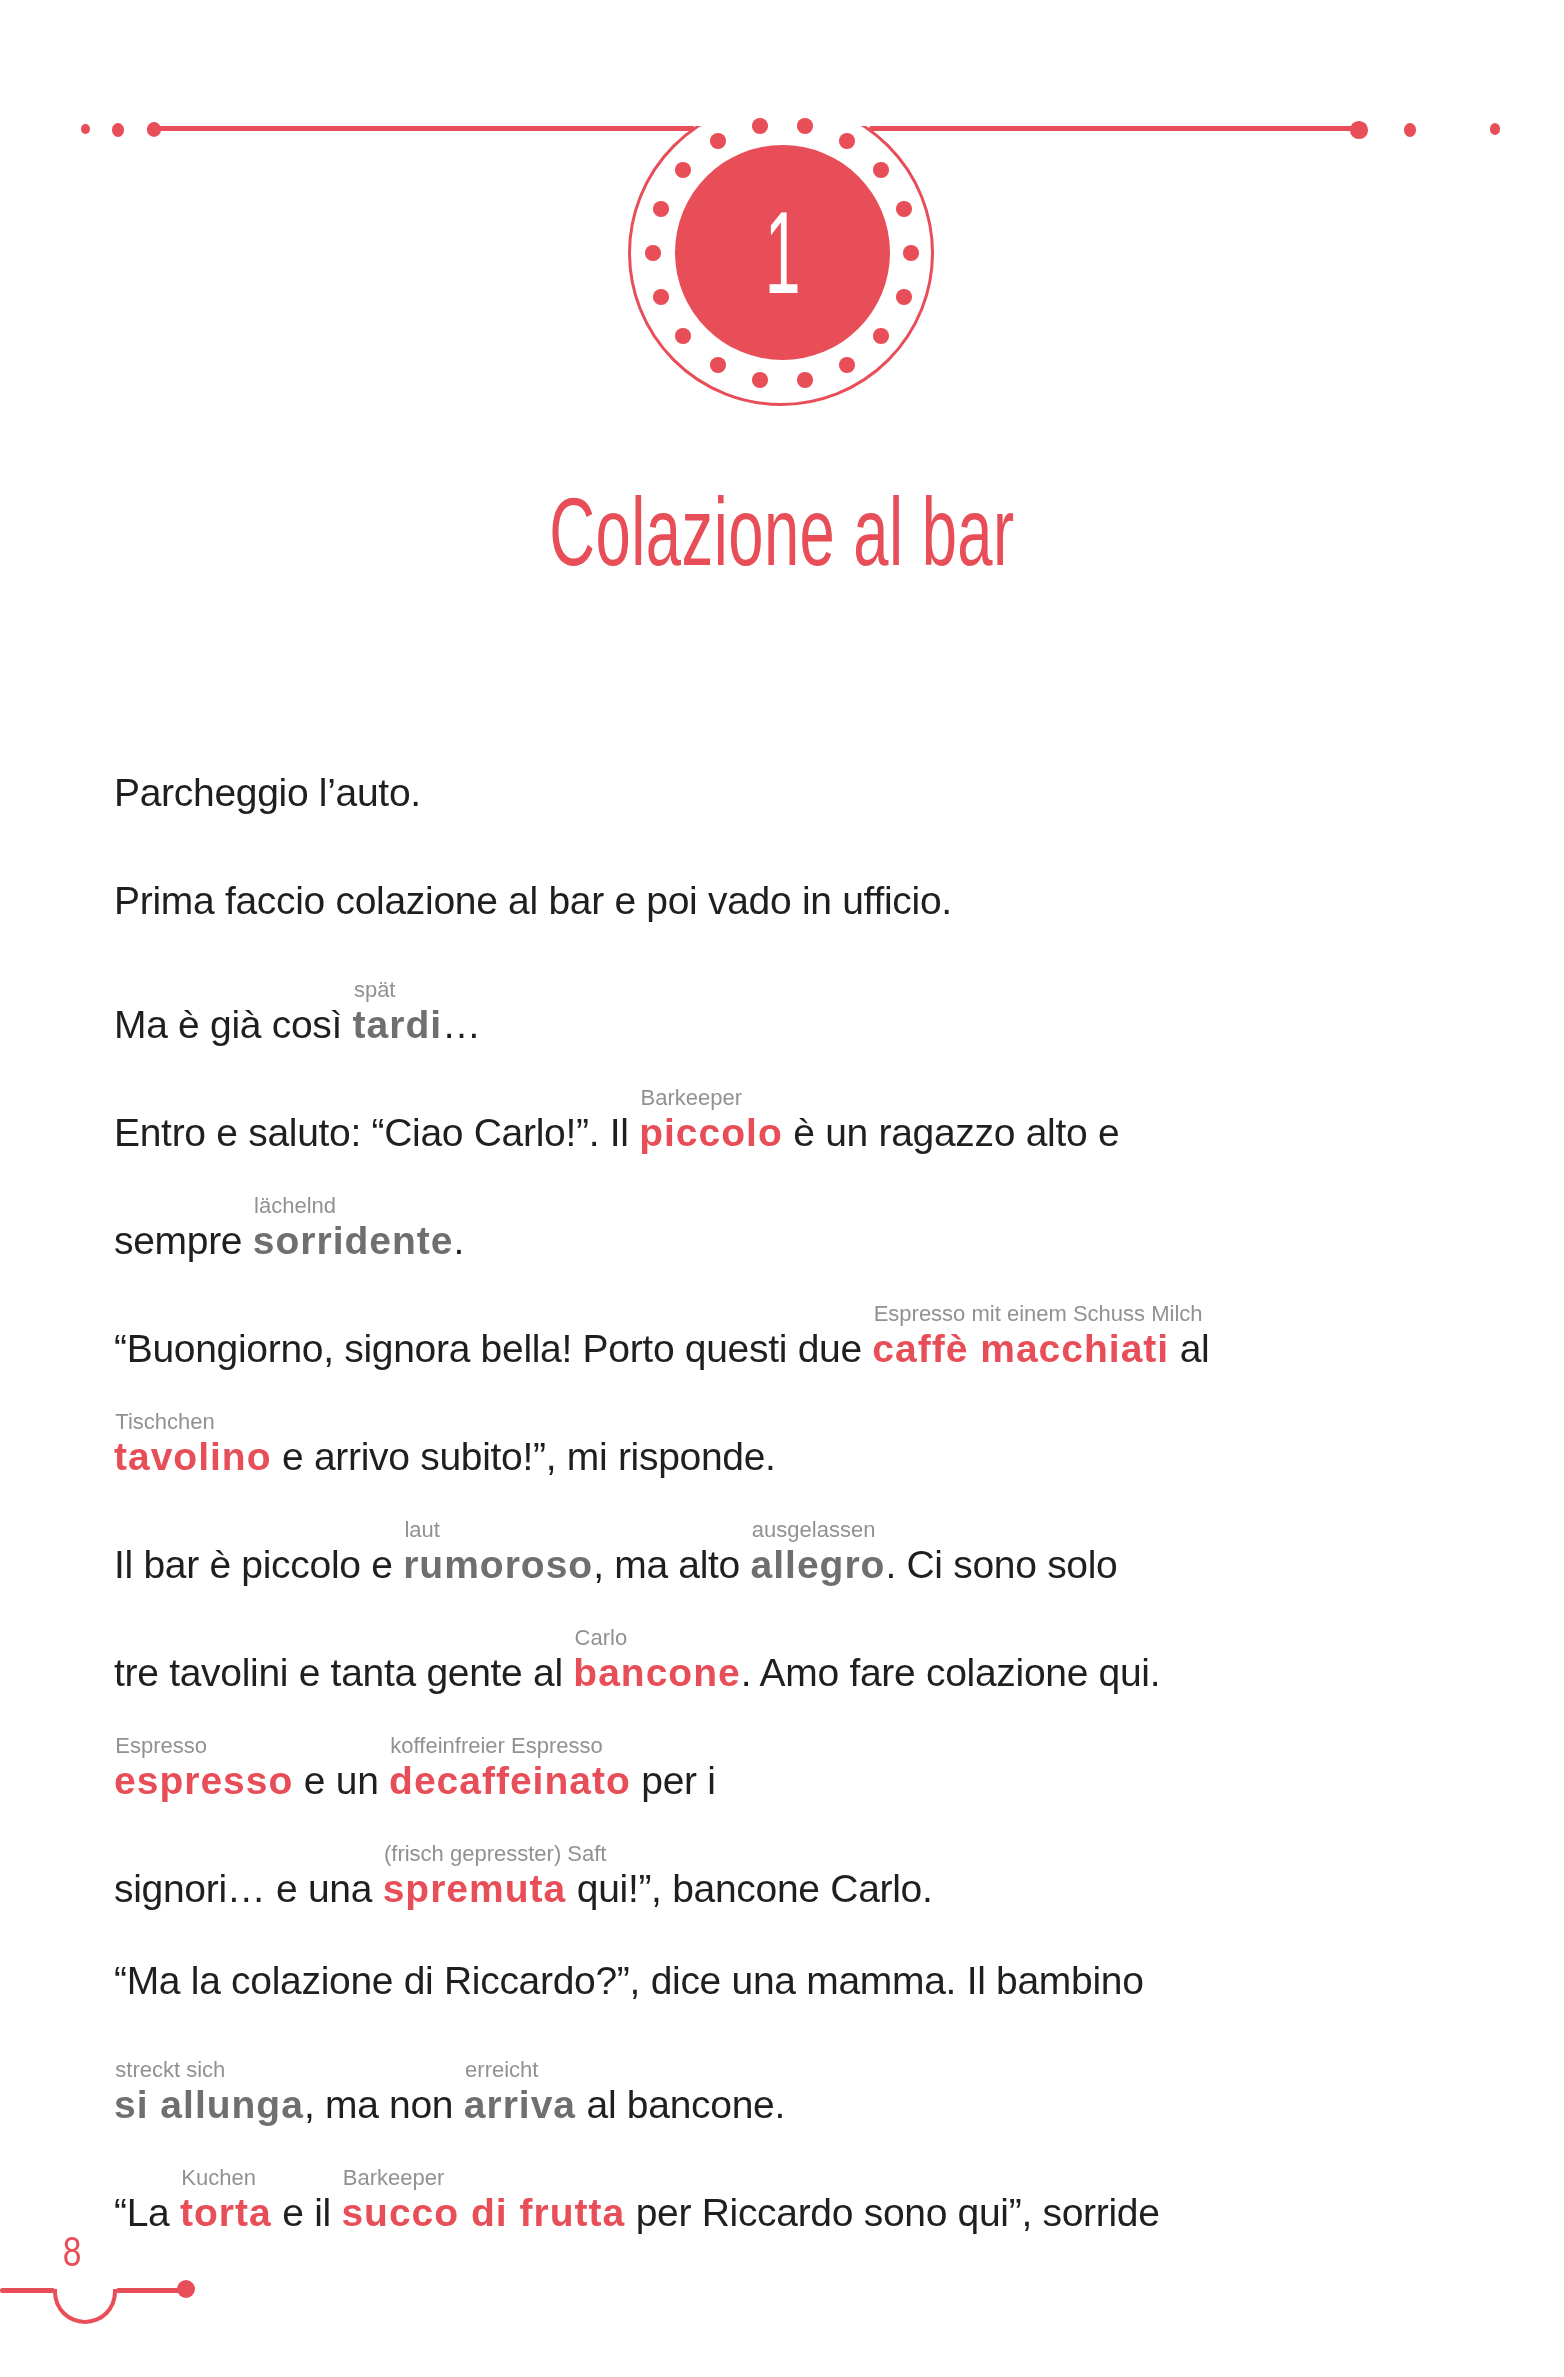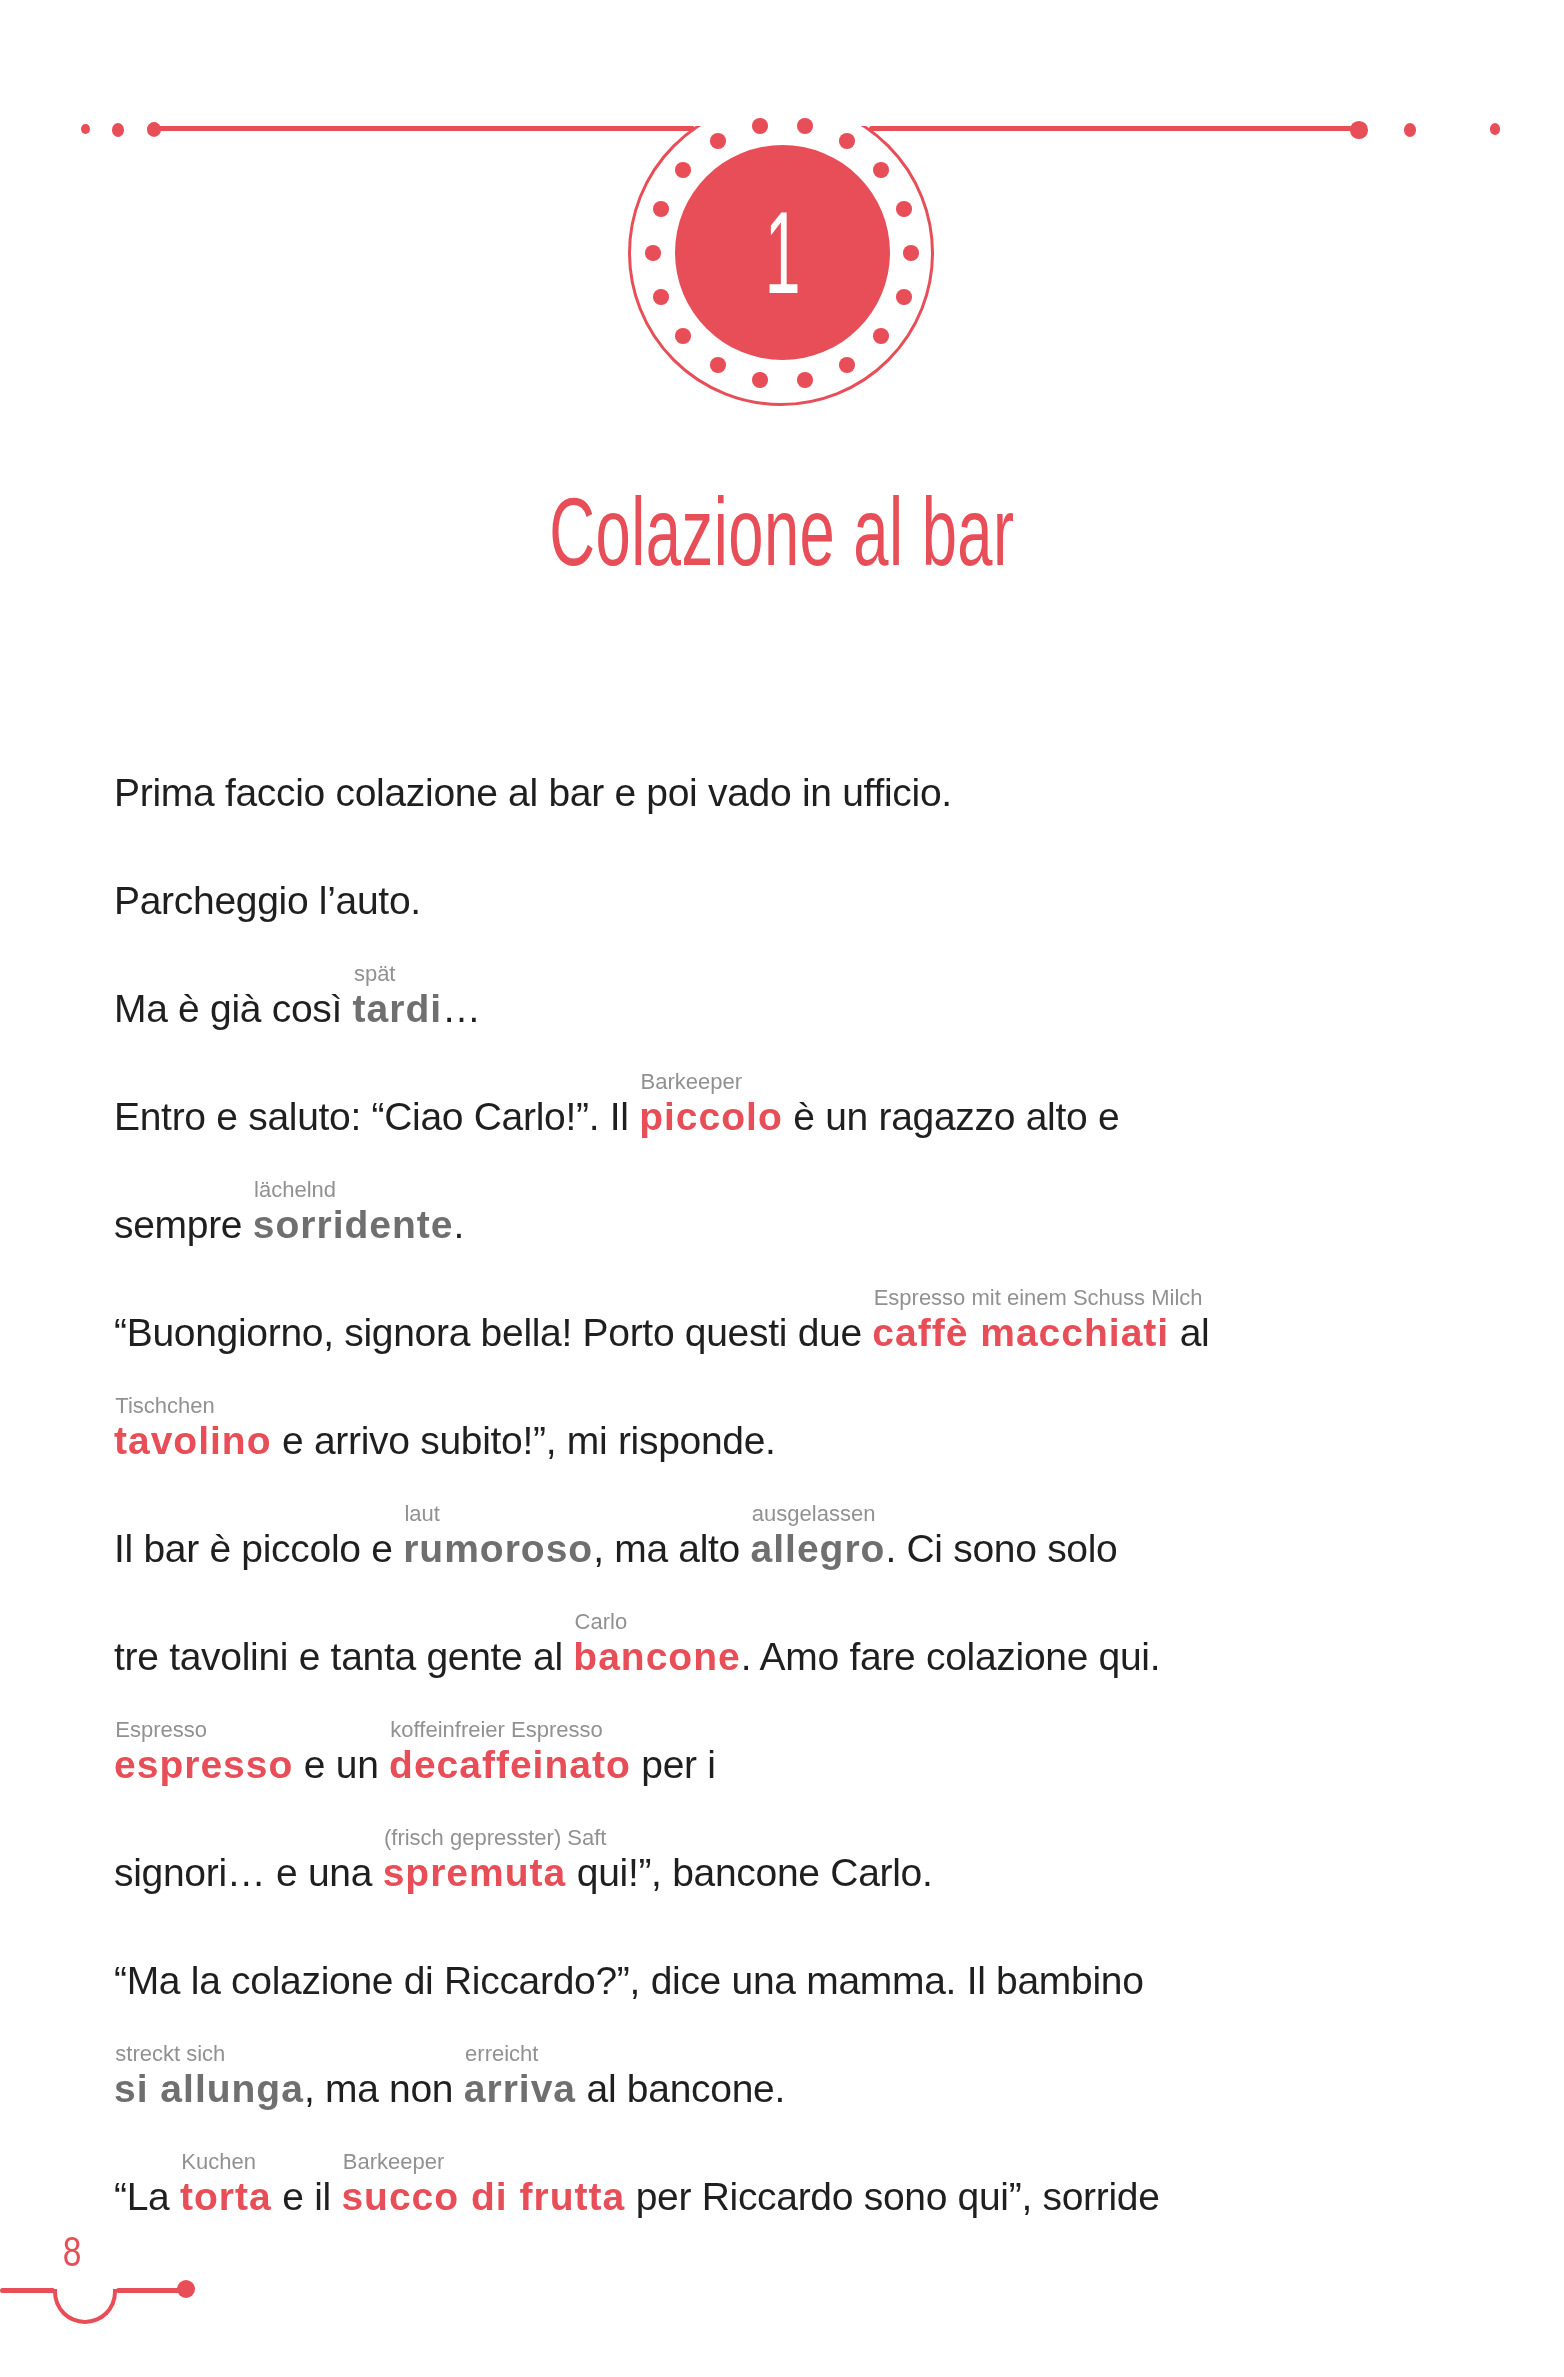--- a/index.html
+++ b/index.html
@@ -41,21 +41,21 @@
     white-space:nowrap;
   }
   
   .story{position:absolute;left:114px;top:739px;width:1388px;}
   .line{
     height:108px;line-height:108px;white-space:nowrap;
     font-size:39px;font-weight:400;letter-spacing:-0.3px;
   }
   .line .red{color:var(--accent,#e84e58);font-weight:700;letter-spacing:1px;}
   .line .gray{color:var(--vocab,#6f6f6f);font-weight:700;letter-spacing:1px;}
-  .ann{position:relative;display:inline-block;}
+  .ann{position:relative;display:inline-block;margin-top:16px;}
   .gloss{
     position:absolute;left:1.3px;top:7.8px;
     font-size:22px;line-height:1;font-weight:400;
     color:var(--gloss,#919191);letter-spacing:0;white-space:nowrap;
   }
   
   .page-number{
     position:absolute;left:60px;top:2230px;
     color:var(--accent,#e84e58);font-size:43px;font-weight:400;
     transform:scaleX(0.78);line-height:1;
@@ -105,22 +105,22 @@
   </div>
 
   <div class="hline top-line" style="left:869px;top:126px;width:486px;"></div>
   <div class="deco" style="left:1350px;top:121px;width:17.6px;height:17.6px;"></div>
   <div class="deco" style="left:1404px;top:123px;width:12.4px;height:13.7px;"></div>
   <div class="deco" style="left:1490px;top:123px;width:10.4px;height:11.7px;"></div>
 
   <div class="chapter-title">Colazione al bar</div>
 
   <div class="story">
+      <div class="line"><span class="text">Parcheggio l’auto.</span></div>
       <div class="line"><span class="text">Prima faccio colazione al bar e poi vado in ufficio.</span></div>
-      <div class="line"><span class="text">Parcheggio l’auto.</span></div>
       <div class="line"><span class="text">Ma è già così </span><span class="ann"><span class="gloss">spät</span><span class="gray">tardi</span></span><span class="text">…</span></div>
       <div class="line"><span class="text">Entro e saluto: “Ciao Carlo!”. Il </span><span class="ann"><span class="gloss">Barkeeper</span><span class="red">piccolo</span></span><span class="text"> è un ragazzo alto e</span></div>
       <div class="line"><span class="text">sempre </span><span class="ann"><span class="gloss">lächelnd</span><span class="gray">sorridente</span></span><span class="text">.</span></div>
       <div class="line"><span class="text">“Buongiorno, signora bella! Porto questi due </span><span class="ann"><span class="gloss">Espresso mit einem Schuss Milch</span><span class="red">caffè macchiati</span></span><span class="text"> al</span></div>
       <div class="line"><span class="ann"><span class="gloss">Tischchen</span><span class="red">tavolino</span></span><span class="text"> e arrivo subito!”, mi risponde.</span></div>
       <div class="line"><span class="text">Il bar è piccolo e </span><span class="ann"><span class="gloss">laut</span><span class="gray">rumoroso</span></span><span class="text">, ma alto </span><span class="ann"><span class="gloss">ausgelassen</span><span class="gray">allegro</span></span><span class="text">. Ci sono solo</span></div>
       <div class="line"><span class="text">tre tavolini e tanta gente al </span><span class="ann"><span class="gloss">Carlo</span><span class="red">bancone</span></span><span class="text">. Amo fare colazione qui.</span></div>
       <div class="line"><span class="ann"><span class="gloss">Espresso</span><span class="red">espresso</span></span><span class="text"> e un </span><span class="ann"><span class="gloss">koffeinfreier Espresso</span><span class="red">decaffeinato</span></span><span class="text"> per i</span></div>
       <div class="line"><span class="text">signori… e una </span><span class="ann"><span class="gloss">(frisch gepresster) Saft</span><span class="red">spremuta</span></span><span class="text"> qui!”, bancone Carlo.</span></div>
       <div class="line"><span class="text">“Ma la colazione di Riccardo?”, dice una mamma. Il bambino</span></div>

